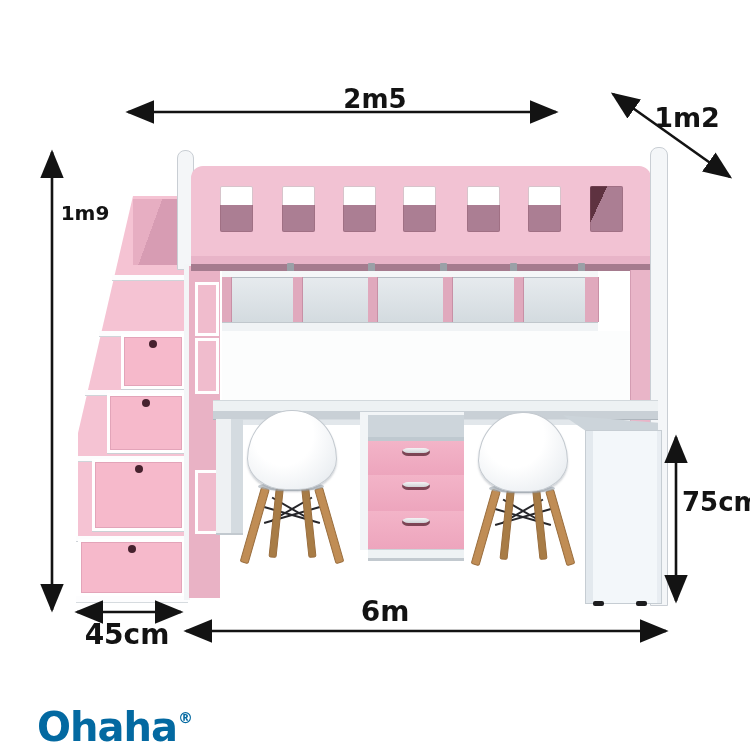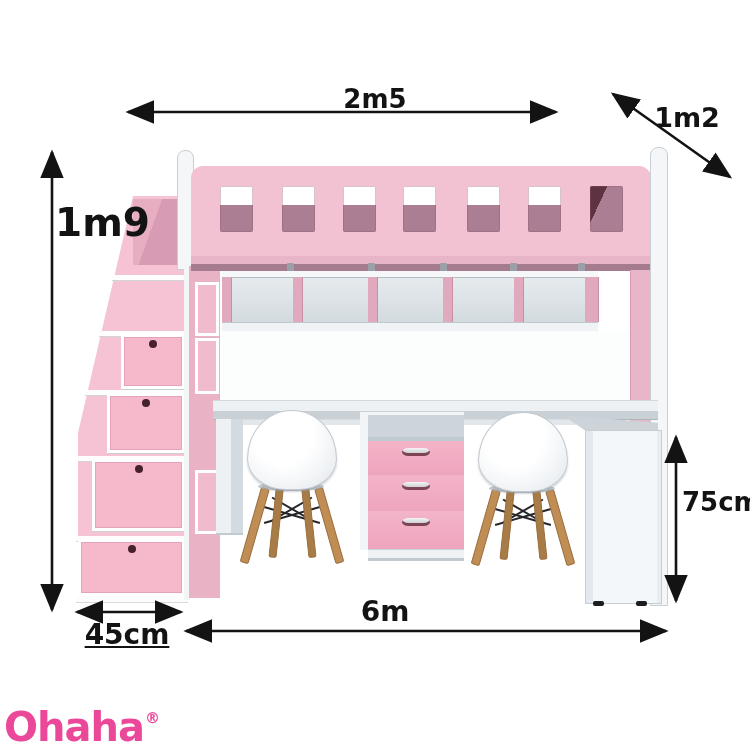--- a/index.html
+++ b/index.html
@@ -86,21 +86,21 @@
          border:1px solid #c3c9cf;border-radius:50% 50% 44% 44% / 62% 62% 40% 40%;
          box-shadow:0 2px 2px rgba(120,130,140,.35);}
   .seat-shadow{position:absolute;left:15px;top:72px;width:66px;height:9px;background:#aab2b9;
          border-radius:50%;opacity:.7;}
   .leg{position:absolute;width:7px;height:76px;background:#c08d55;border:1px solid #9a6e3e;
        transform-origin:top center;border-radius:2px;}
   .leg.back{width:6px;height:70px;background:#a87c46;}
   .brace{position:absolute;height:2px;background:#26262a;transform-origin:center;}
 
   
-  .logo{left:4px;top:704px;color:#ec4899;font-weight:bold;font-size:40px;letter-spacing:-1px;}
+  .logo{left:37px;top:704px;color:#0369a1;font-weight:bold;font-size:40px;letter-spacing:-1px;}
   .logo sup{font-size:15px;position:relative;top:-4px;left:1px;}
 </style>
 </head>
 <body>
 
 <div id="canvas">
 
   <div class="abs stair-body">
     <div class="abs stair-inner" style="position:absolute;left:3px;top:4px;"></div>
   </div>
@@ -223,22 +223,22 @@
     <line x1="128" y1="112" x2="556" y2="112" stroke="#131313" stroke-width="2.6" marker-start="url(#ah)" marker-end="url(#ah)"></line>
     <line x1="613" y1="94" x2="730" y2="177" stroke="#131313" stroke-width="2.6" marker-start="url(#ah)" marker-end="url(#ah)"></line>
     <line x1="52" y1="152" x2="52" y2="610" stroke="#131313" stroke-width="2.6" marker-start="url(#ah)" marker-end="url(#ah)"></line>
     <line x1="676" y1="437" x2="676" y2="601" stroke="#131313" stroke-width="2.6" marker-start="url(#ah)" marker-end="url(#ah)"></line>
     <line x1="77" y1="612" x2="181" y2="612" stroke="#131313" stroke-width="2.6" marker-start="url(#ah)" marker-end="url(#ah)"></line>
     <line x1="186" y1="631" x2="666" y2="631" stroke="#131313" stroke-width="2.6" marker-start="url(#ah)" marker-end="url(#ah)"></line>
   </svg>
 
   <div class="dimlabel" style="left:330px;top:78px;width:90px;font-size:26px;margin-top:8px;">2m5</div>
   <div class="dimlabel" style="left:652px;top:104px;width:70px;font-size:27px;">1m2</div>
-  <div class="dimlabel" style="left:55px;top:203px;width:60px;font-size:39px;">1m9</div>
+  <div class="dimlabel" style="left:55px;top:203px;width:60px;font-size:20px;">1m9</div>
   <div class="dimlabel" style="left:682px;top:489px;width:68px;font-size:26px;">75cm</div>
-  <div class="dimlabel" style="left:82px;top:621px;width:90px;font-size:28px;text-decoration:underline;">45cm</div>
+  <div class="dimlabel" style="left:82px;top:621px;width:90px;font-size:28px;">45cm</div>
   <div class="dimlabel" style="left:345px;top:598px;width:80px;font-size:28px;">6m</div>
 
   <div class="abs logo">
     <span>Ohaha</span><sup>®</sup>
   </div>
 
 </div>
 
 </body></html>

